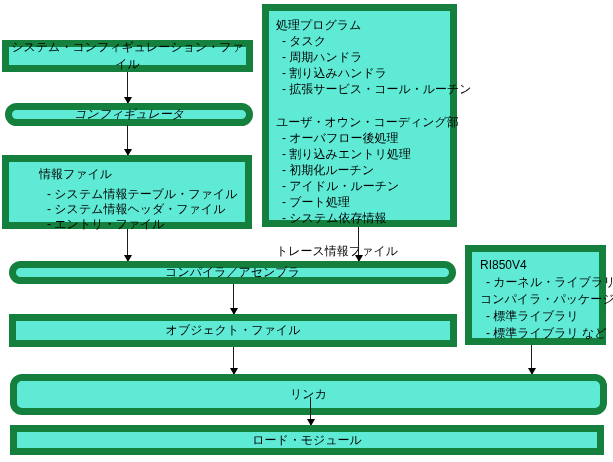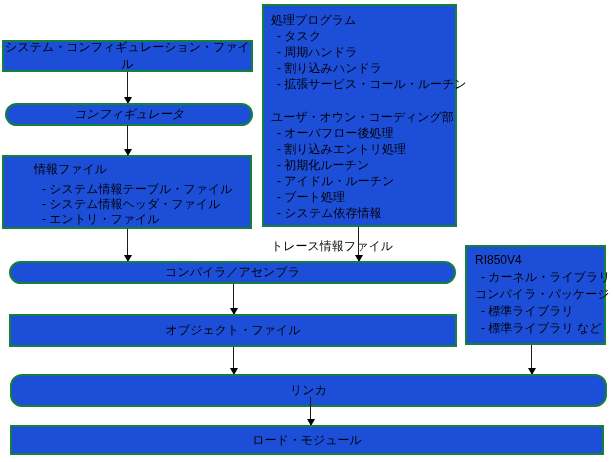--- a/index.html
+++ b/index.html
@@ -2,21 +2,21 @@
 <html><head>
 <meta charset="utf-8">
 <style>
   * { margin:0; padding:0; box-sizing:border-box; }
   html,body { background:#ffffff; }
   .stage {
     position:relative; width:613px; height:462px; background:#ffffff;
     font-family:"Liberation Sans","DejaVu Sans",sans-serif;
     font-size:12px; color:#000; overflow:hidden;
   }
-  .box { position:absolute; border:2px solid #15803d; background:#1d4ed8; }
+  .box { position:absolute; border:7px solid #15803d; background:#5eead4; }
   .center { display:flex; align-items:center; justify-content:center; text-align:center; }
   .stadium { border-radius:12px; }
   .listbox .line { line-height:15px; white-space:nowrap; }
   .arrow { position:absolute; width:0; border-left:1px solid #1c1c1c; }
   .arrow::after {
     content:""; position:absolute; left:-4.5px; bottom:-1px; width:0; height:0;
     border-left:4px solid transparent; border-right:4px solid transparent;
     border-top:7px solid #000;
   }
   #b-info { padding:5px 8px 0 30px; }
@@ -88,21 +88,21 @@
 
   <div class="arrow" style="left:233px; top:284px; height:30px;"></div>
 
   <div class="box center" style="left:9px; top:314px; width:448px; height:33px;justify-content:center;">
     <span>オブジェクト・ファイル</span>
   </div>
 
   <div class="arrow" style="left:233px; top:347px; height:27px;"></div>
   <div class="arrow" style="left:531px; top:345px; height:29px;"></div>
 
-  <div class="box stadium center" style="left:10px; top:374px; width:597px; height:33px;">
+  <div class="box stadium center" style="left:10px; top:374px; width:597px; height:41px;">
     <span>リンカ</span>
   </div>
 
   <div class="arrow" style="left:310px; top:397px; height:28px;"></div>
 
   <div class="box center" style="left:10px; top:425px; width:594px; height:30px;">
     <span>ロード・モジュール</span>
   </div>
 
 </div>

